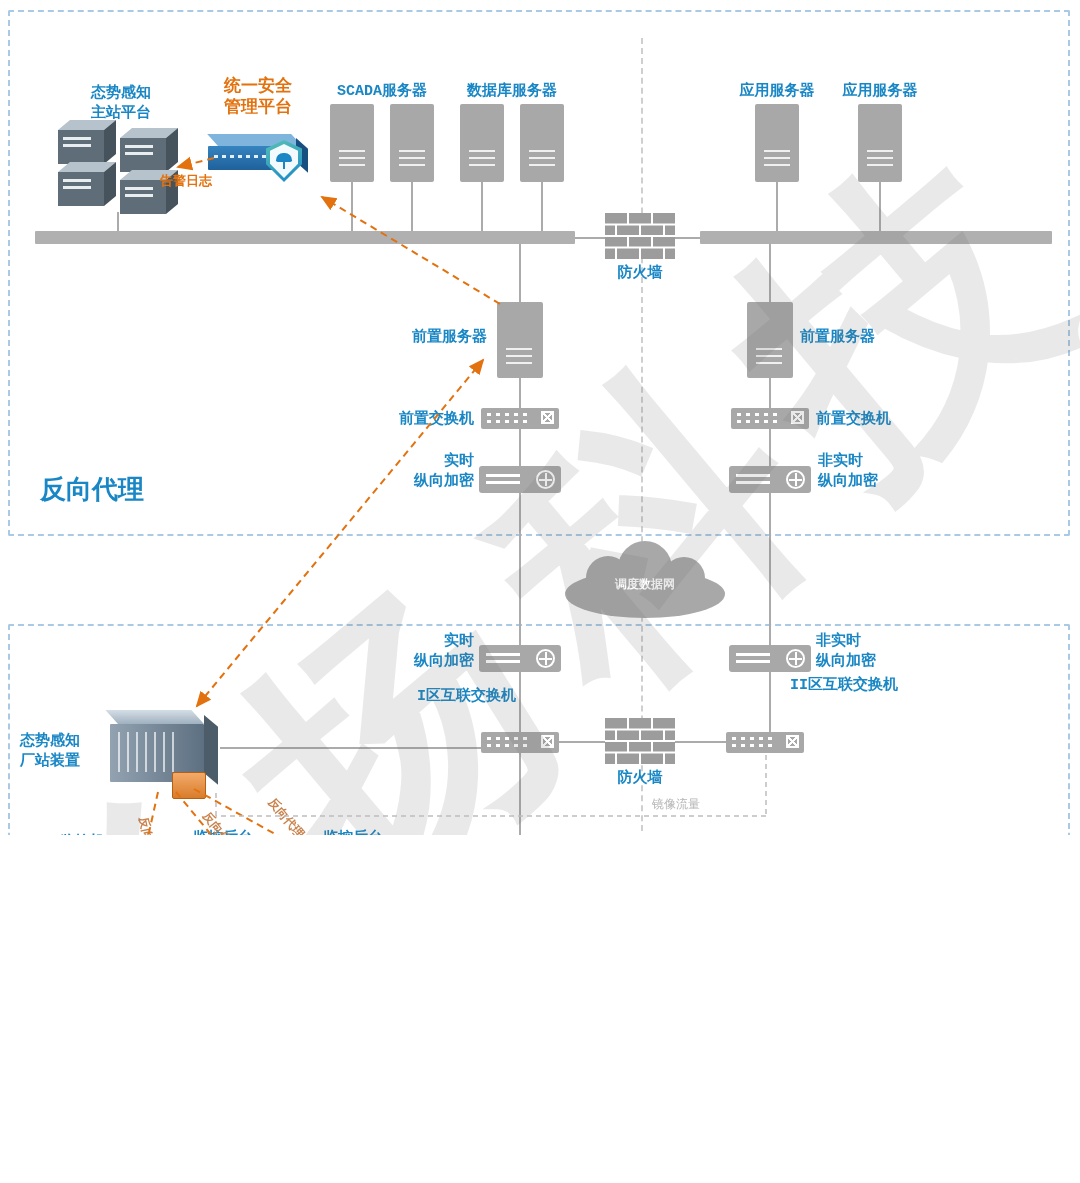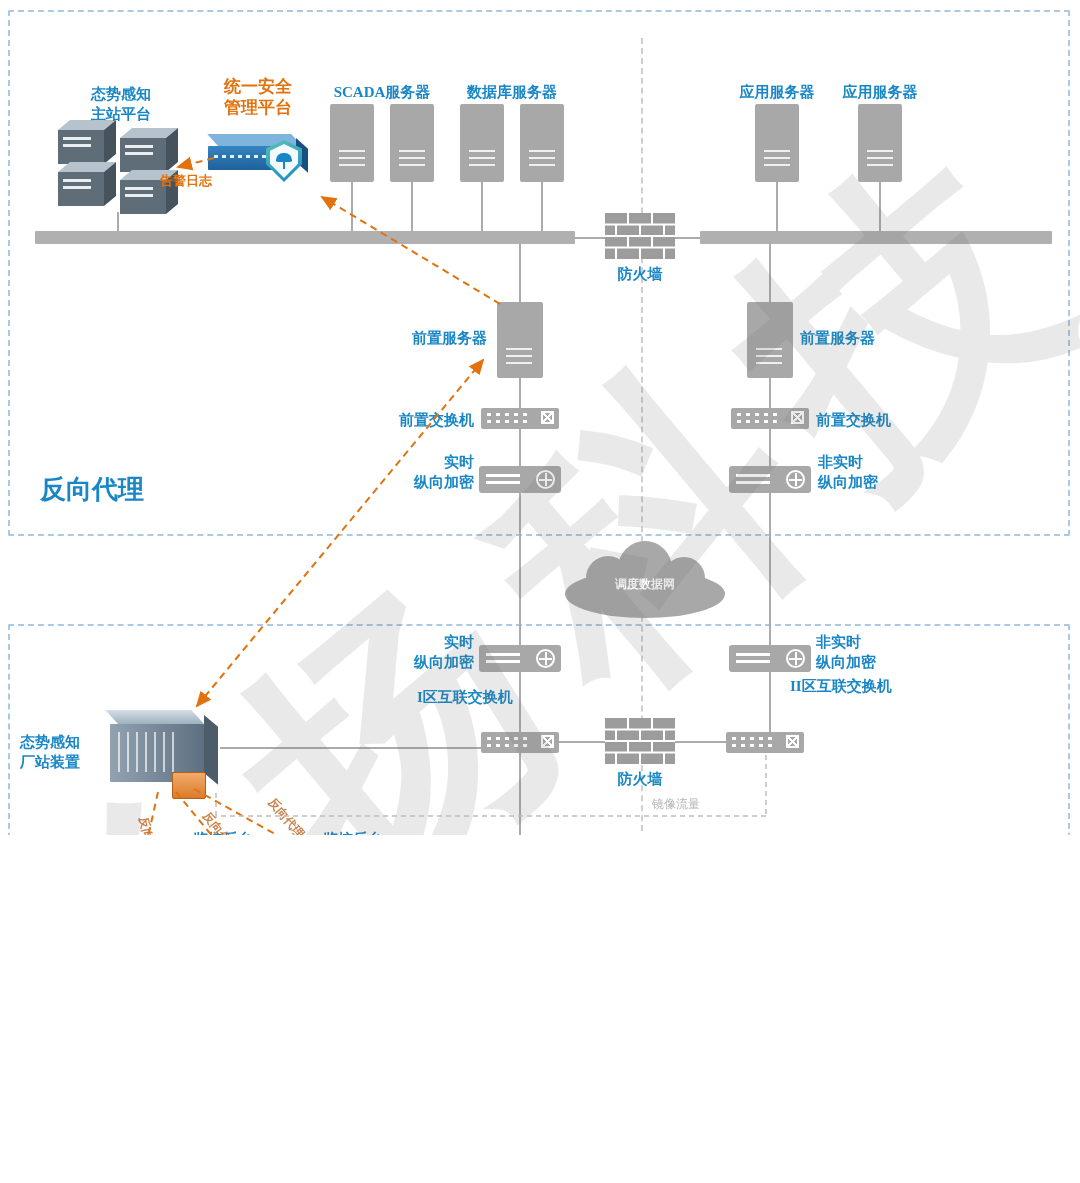--- a/index.html
+++ b/index.html
@@ -1,17 +1,17 @@
 <!DOCTYPE html>
 <html><head>
 <meta charset="utf-8">
 <style>
   html,body{margin:0;padding:0;background:#fff;}
   #canvas{position:relative;width:1080px;height:835px;background:#ffffff;overflow:hidden;
-          font-family:Liberation Serif, serif;}
+          font-family:Liberation Mono, monospace;}
   .abs{position:absolute;}
   .zone-border{position:absolute;border:2px dashed #a9c9e4;border-radius:2px;z-index:1;}
   .vsep{position:absolute;border-left:2px dashed #cfcfcf;z-index:1;}
   .lblb{position:absolute;color:#1987c5;font-weight:bold;font-size:15px;line-height:20px;z-index:3;}
   .lblo{position:absolute;color:#e3720e;font-weight:bold;z-index:3;}
   .zone-title{position:absolute;color:#1987c5;font-weight:bold;font-size:26px;z-index:3;}
   .ctr{text-align:center;}
   .rt{text-align:right;}
   .bus{position:absolute;height:13px;background:#b0b0b0;z-index:2;border-radius:1px;}
   

